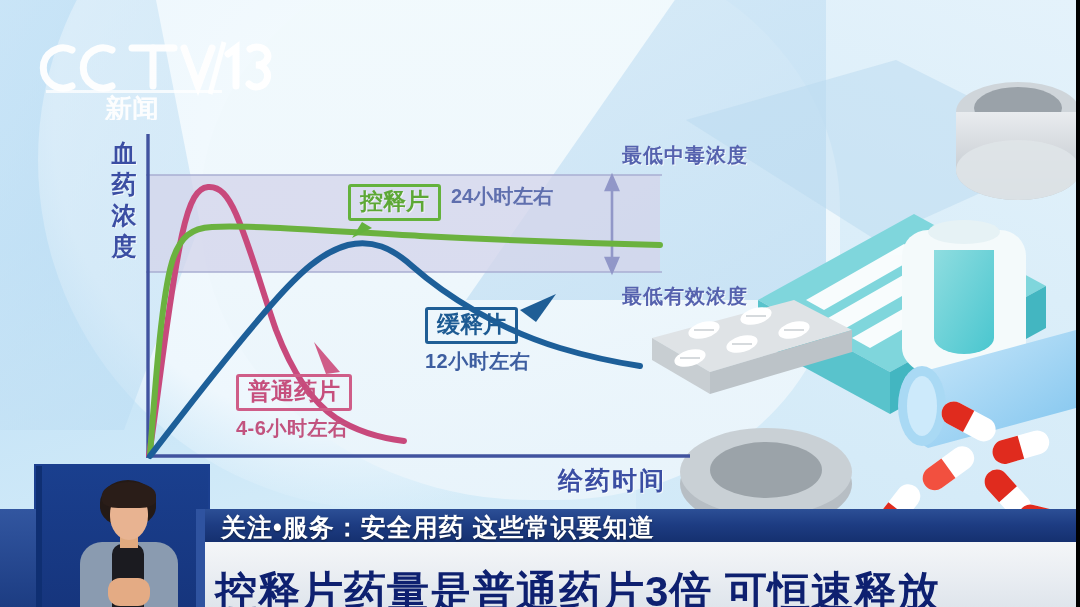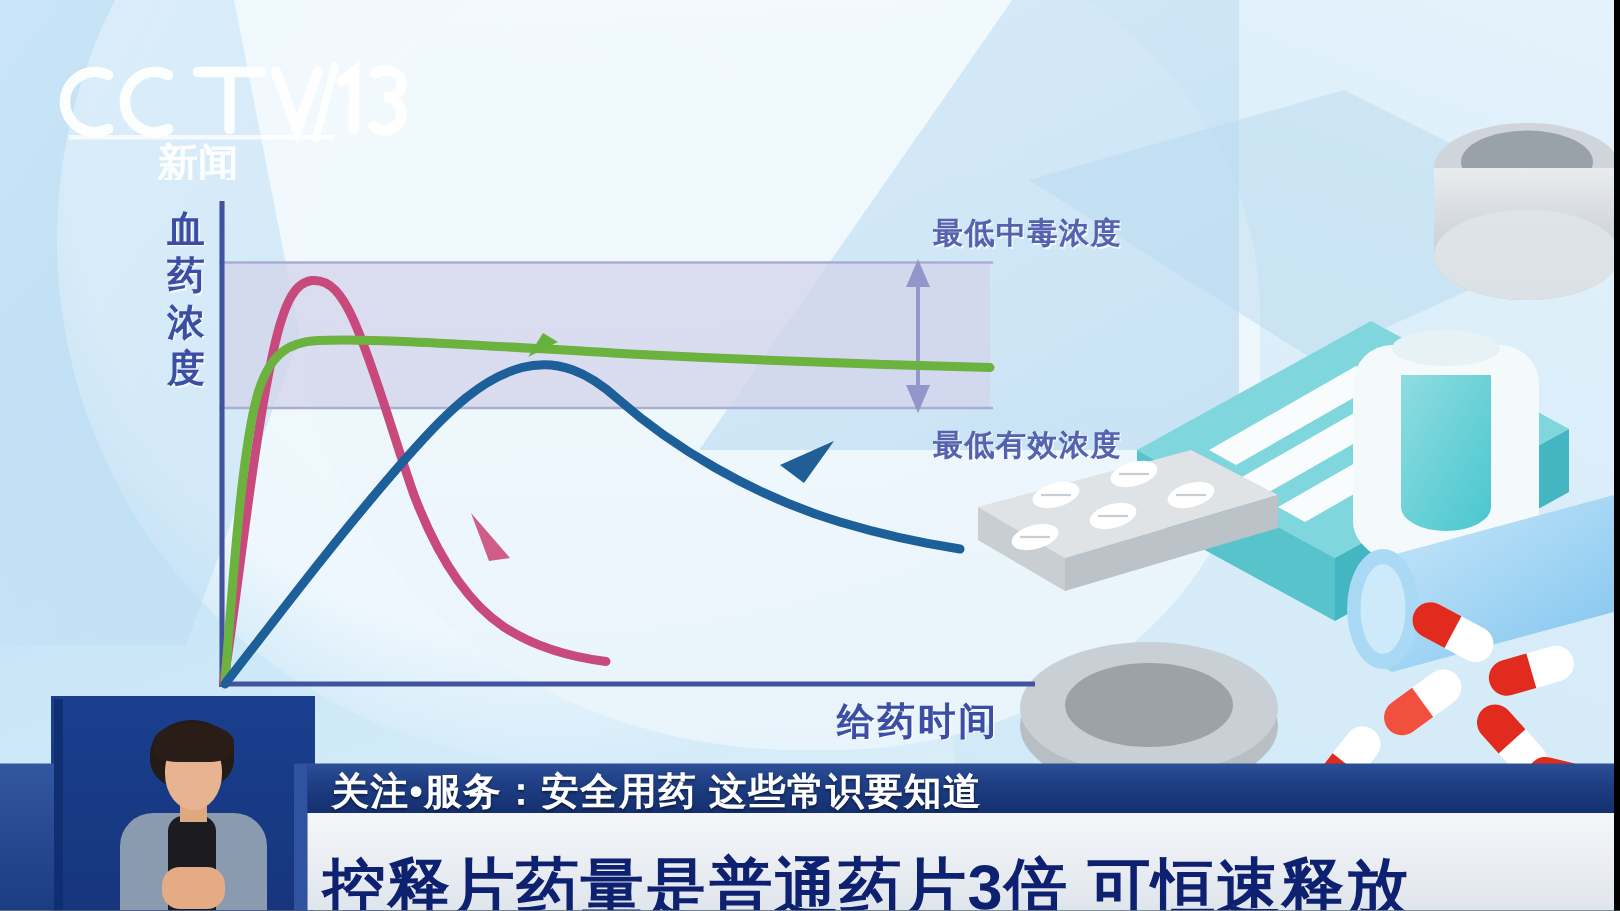--- a/index.html
+++ b/index.html
@@ -274,22 +274,33 @@
     <span>药</span>
     <span>浓</span>
     <span>度</span>
   </div>
 
   <div class="xlab">给药时间</div>
 
   <div class="lvl tox">最低中毒浓度</div>
   <div class="lvl eff">最低有效浓度</div>
 
-
-
+  <div class="callout co-green">
+    <span class="cbox">控释片</span><span class="inline-sub">24小时左右</span>
+  </div>
+
+  <div class="callout co-blue">
+    <div><span class="cbox">缓释片</span></div>
+    <div class="csub">12小时左右</div>
+  </div>
+
+  <div class="callout co-pink">
+    <div><span class="cbox">普通药片</span></div>
+    <div class="csub">4-6小时左右</div>
+  </div>
 
   <svg style="position:absolute;left:0;top:0;width:700px;height:500px;pointer-events:none">
     <path d="M362 222 L352 238 L372 228 Z" fill="#64b23c"></path>
     <path d="M520 310 L556 294 L536 322 Z" fill="#1f5e96"></path>
     <path d="M340 372 L314 342 L326 374 Z" fill="#cf5d88"></path>
   </svg>
 
   <div class="anchor">
     <div class="anchor-bg"></div>
     <div class="an-jacket"></div>

